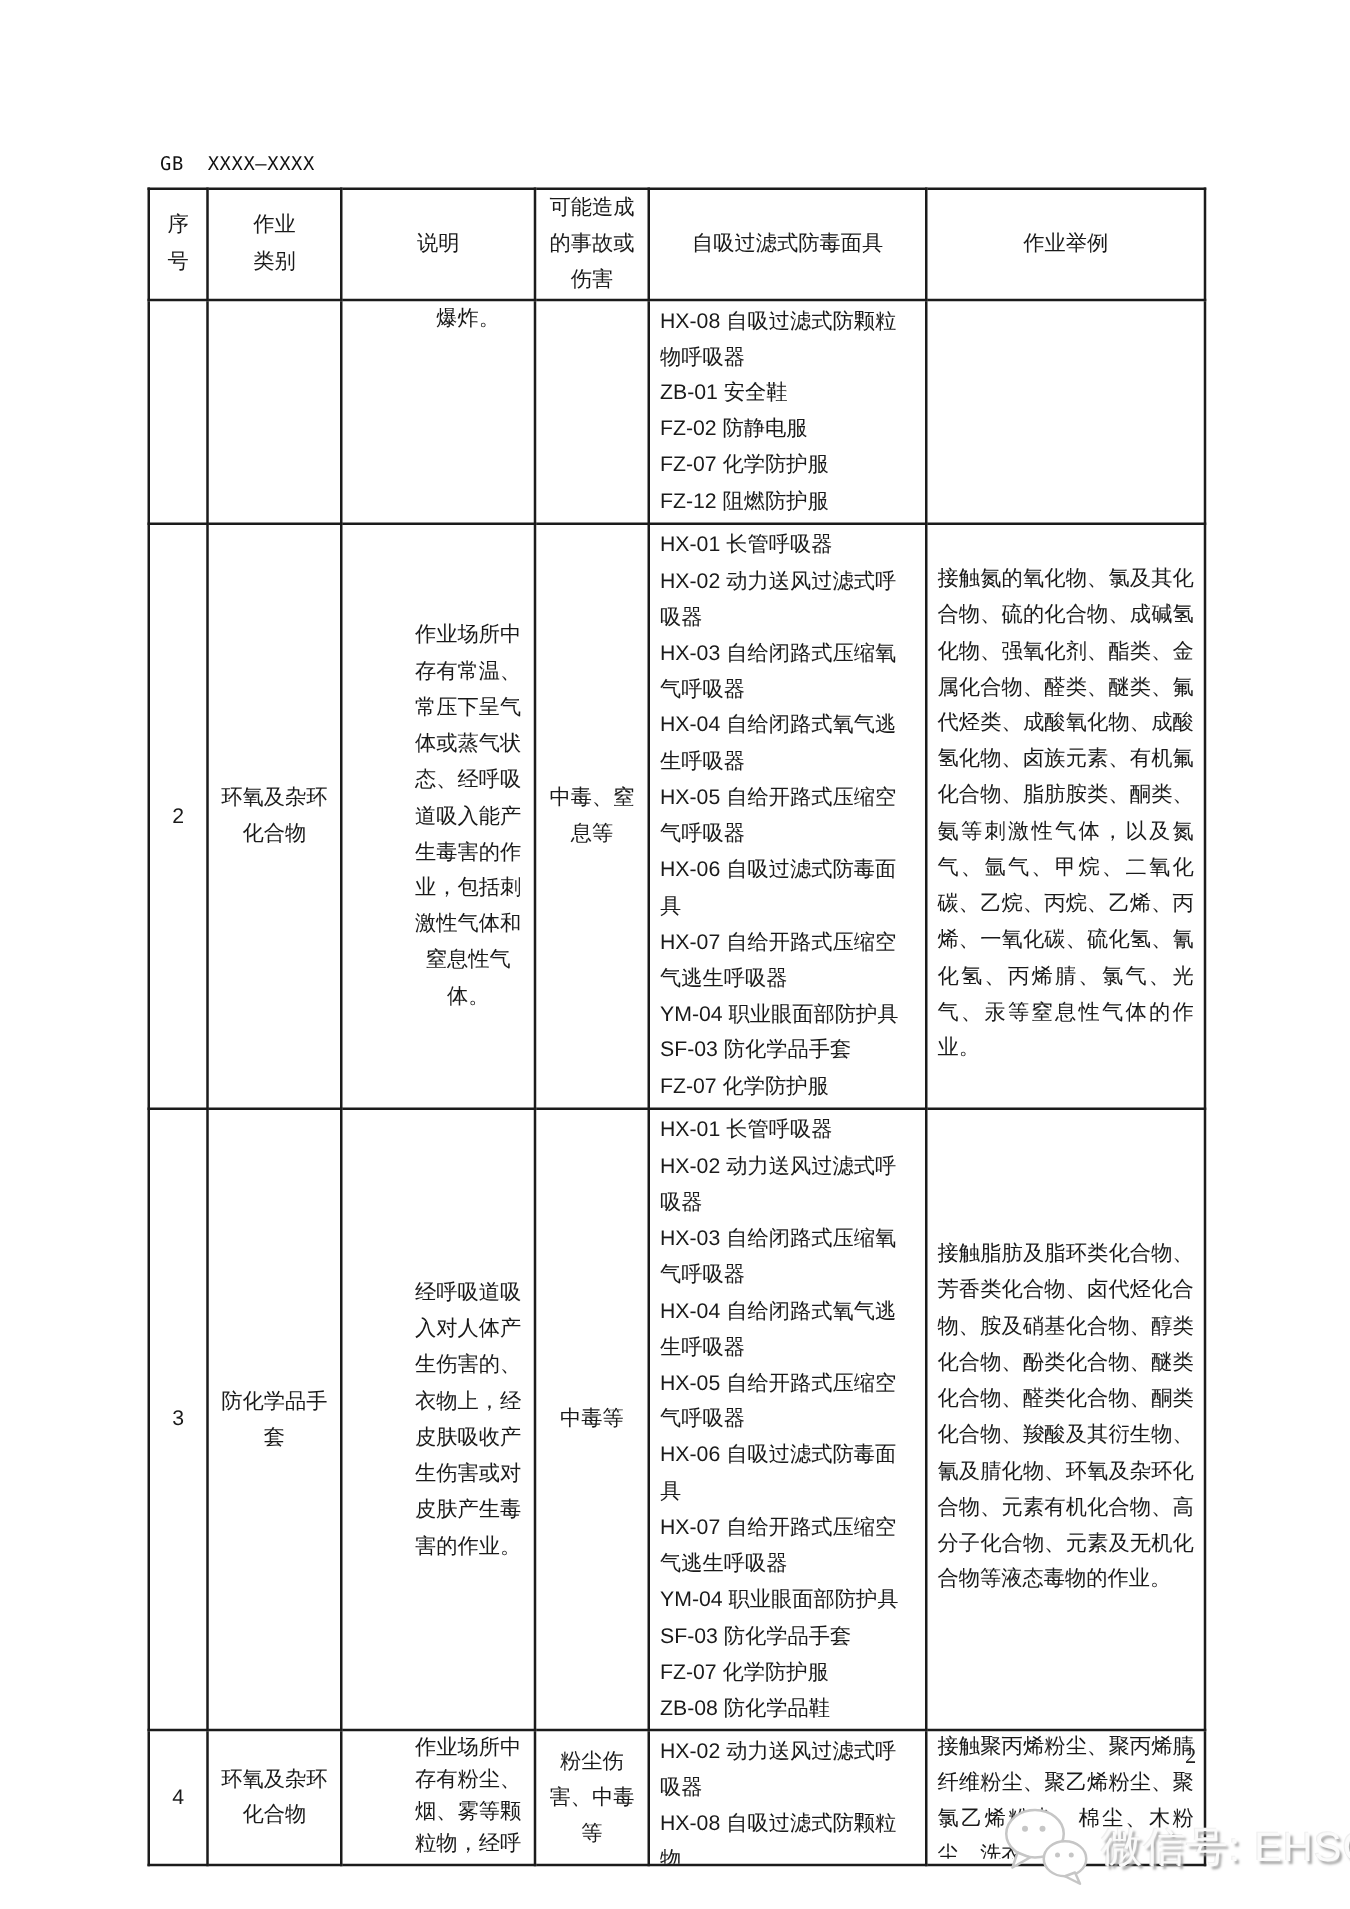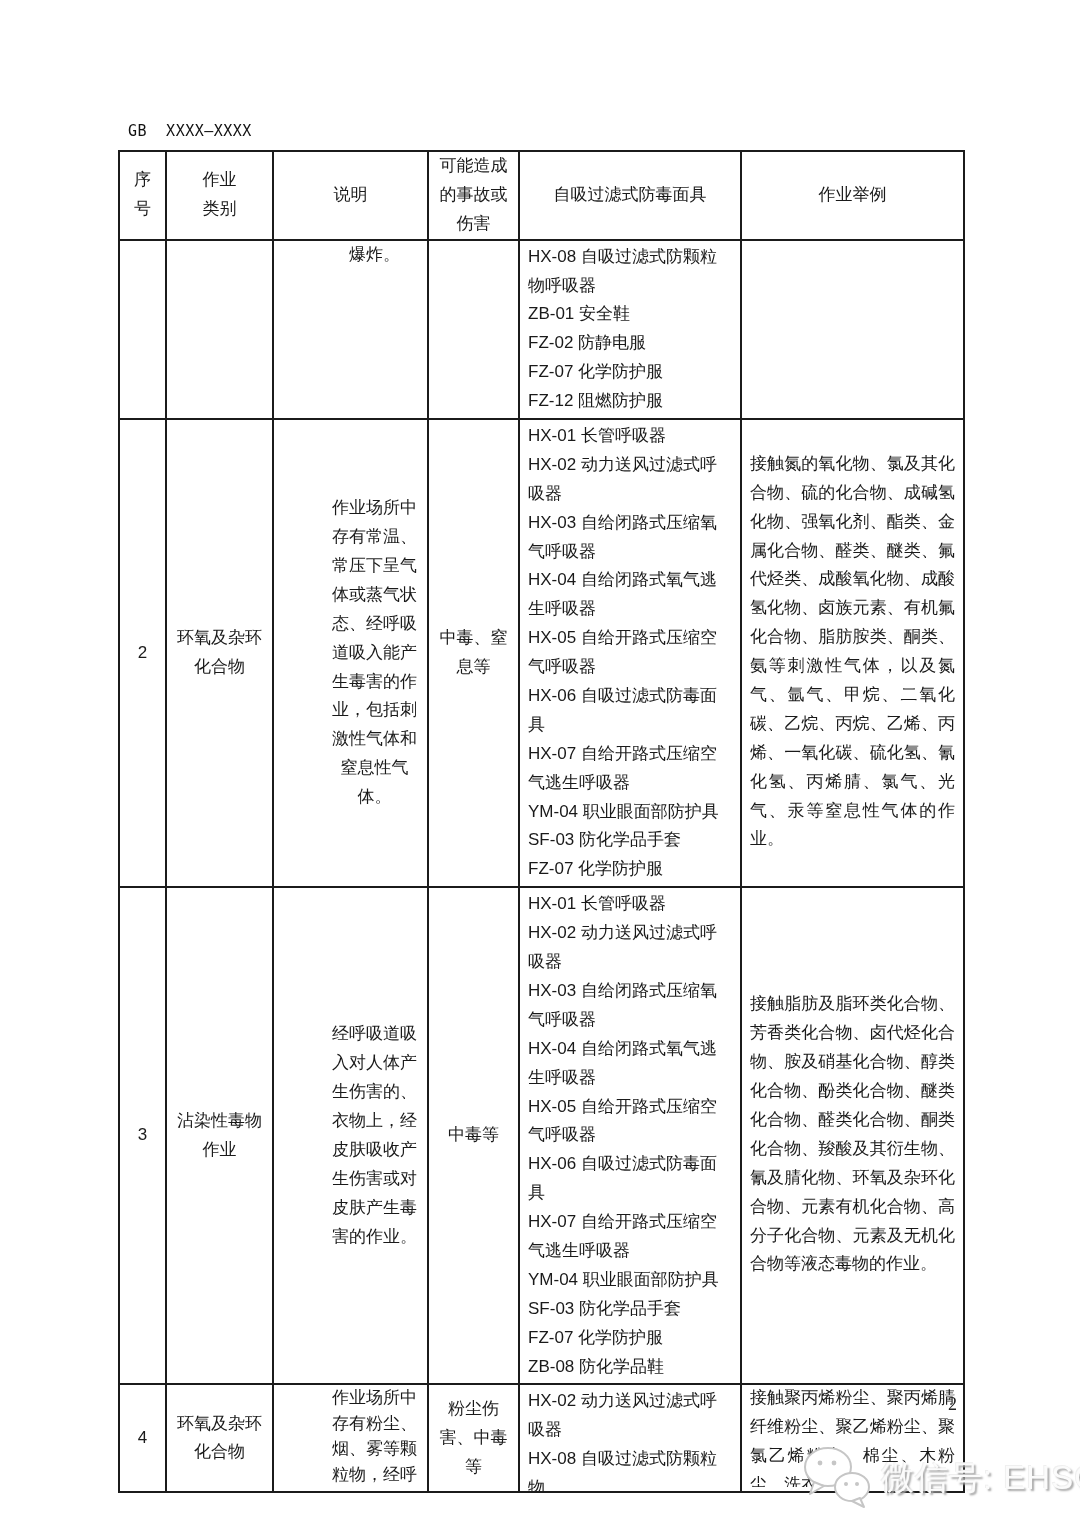--- a/index.html
+++ b/index.html
@@ -153,21 +153,21 @@
           </td>
         <td class="c-ex">
             <div class="cell">接触氮的氧化物、氯及其化合物、硫的化合物、成碱氢化物、强氧化剂、酯类、金属化合物、醛类、醚类、氟代烃类、成酸氧化物、成酸氢化物、卤族元素、有机氟化合物、脂肪胺类、酮类、氨等刺激性气体，以及氮气、氩气、甲烷、二氧化碳、乙烷、丙烷、乙烯、丙烯、一氧化碳、硫化氢、氰化氢、丙烯腈、氯气、光气、汞等窒息性气体的作业。</div>
           </td>
       </tr>
       <tr class="r3" style="height:453px">
         <td class="c-no">
             <div class="cell">3</div>
           </td>
         <td class="c-cat">
-            <div class="cell">沾染性毒物作业</div>
+            <div class="cell">防化学品手套</div>
           </td>
         <td class="c-desc">
             <div class="cell">经呼吸道吸入对人体产生伤害的、衣物上，经皮肤吸收产生伤害或对皮肤产生毒害的作业。</div>
           </td>
         <td class="c-haz">
             <div class="cell">中毒等</div>
           </td>
         <td class="c-ppe vtop">
             <div class="cell">
               <div class="ppe-item">HX-01 长管呼吸器</div>

